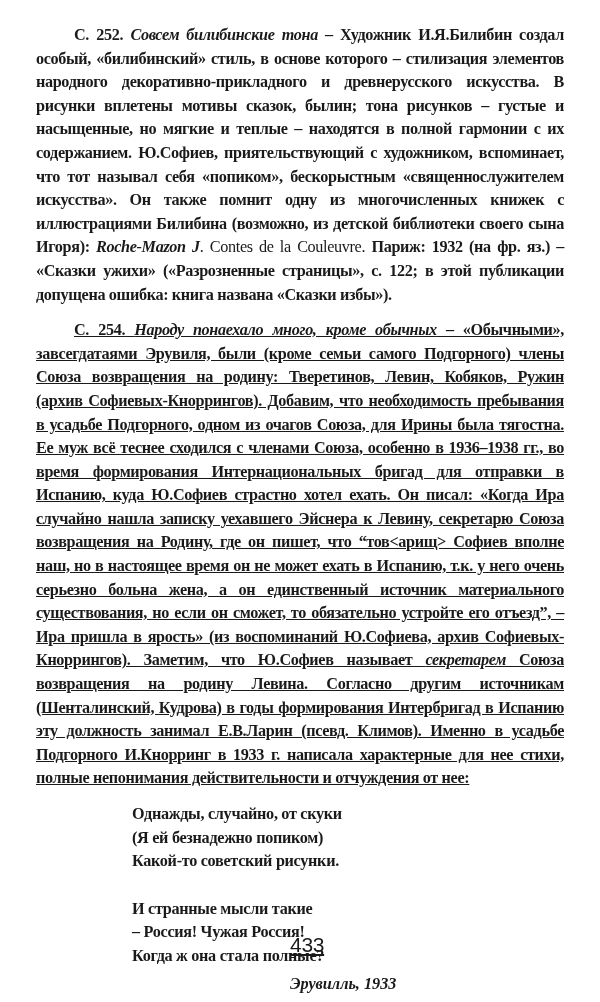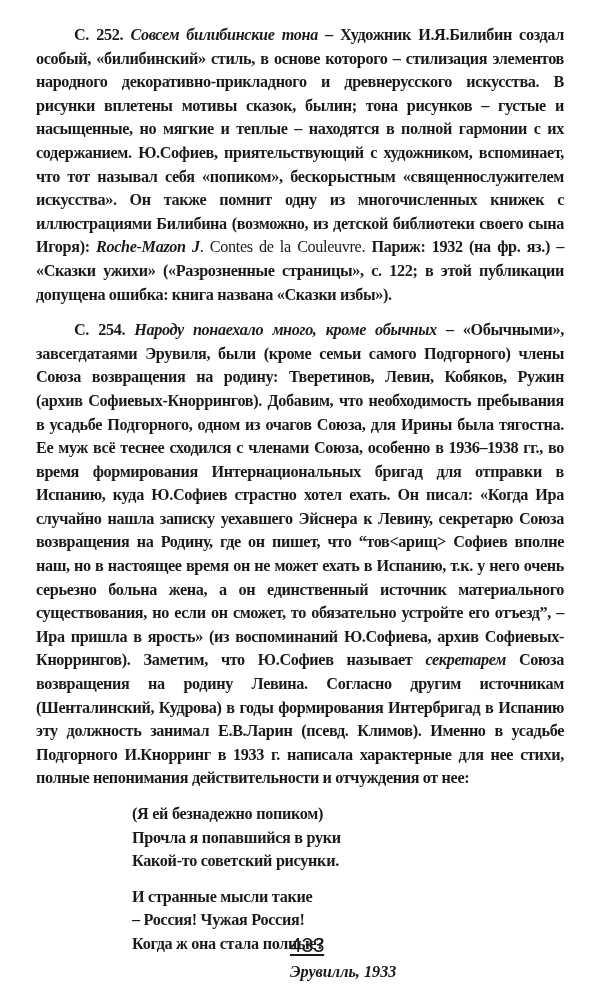--- a/index.html
+++ b/index.html
@@ -27,34 +27,35 @@
       line-height: 23.6px;
       text-align: justify;
       text-indent: 38px;
       letter-spacing: -0.35px;
       font-weight: bold;
       font-family: "Liberation Serif", "DejaVu Serif", serif;
       hyphens: manual;
     }
     .para + .para {
       margin-top: 9px;
+      text-decoration: underline;
     }
     .para .ref { font-weight: bold; }
     .para .it { font-style: italic; font-weight: bold; }
     .para .lat { font-weight: normal; }
     .verse {
       margin: 10px 0 0 108px;
       font-family: "Liberation Serif", "DejaVu Serif", serif;
       font-weight: bold;
       font-size: 16.2px;
       line-height: 23.6px;
       letter-spacing: -0.3px;
     }
     .stanza { margin: 0; }
-    .stanza + .stanza { margin-top: 12px; }
+    .stanza + .stanza { margin-top: 24px; }
     .verse-line { display: block; white-space: nowrap; }
     .signature {
       margin: 4px 0 0 266px;
       font-family: "Liberation Serif", "DejaVu Serif", serif;
       font-style: italic;
       font-weight: bold;
       font-size: 16.2px;
       line-height: 23.6px;
     }
     .page-number {
@@ -73,22 +74,22 @@
 <body>
 
 <div class="page">
 
   <p class="para"><span class="ref">С. 252.</span> <span class="it">Совсем билибинские тона</span><span> – Художник И.Я.Билибин создал особый, «билибинский» стиль, в основе которого – стилизация элементов народного декоративно-прикладного и древнерусского искусства. В рисунки вплетены мотивы сказок, былин; тона рисунков – густые и насыщенные, но мягкие и теплые – находятся в полной гармонии с их содержанием. Ю.Софиев, приятельствующий с художником, вспоминает, что тот называл себя «попиком», бескорыстным «священнослужителем искусства». Он также помнит одну из многочисленных книжек с иллюстрациями Билибина (возможно, из детской библиотеки своего сына Игоря): </span><span class="it">Roche-Mazon J</span><span class="lat">. Contes de la Couleuvre.</span><span> Париж: 1932 (на фр. яз.) – «Сказки ужихи» («Разрозненные страницы», с. 122; в этой публикации допущена ошибка: книга названа «Сказки избы»).</span></p>
 
   <p class="para"><span class="ref">С. 254.</span> <span class="it">Народу понаехало много, кроме обычных</span><span> – «Обычными», завсегдатаями Эрувиля, были (кроме семьи самого Подгорного) члены Союза возвращения на родину: Тверетинов, Левин, Кобяков, Ружин (архив Софиевых-Кнорринг­ов). Добавим, что необходимость пребывания в усадьбе Подгорного, одном из очагов Союза, для Ирины была тягостна. Ее муж всё теснее сходился с членами Союза, особенно в 1936–1938 гг., во время формирования Интернациональных бригад для отправки в Испанию, куда Ю.Софиев страстно хотел ехать. Он писал: «Когда Ира случайно нашла записку уехавшего Эйснера к Левину, секретарю Союза возвращения на Родину, где он пишет, что “тов&lt;арищ&gt; Софиев вполне наш, но в настоящее время он не может ехать в Испанию, т.к. у него очень серьезно больна жена, а он единственный источник материального существования, но если он сможет, то обязательно устройте его отъезд”, – Ира пришла в ярость» (из воспоминаний Ю.Софиева, архив Софиевых-Кнорринг­ов). Заметим, что Ю.Софиев называет </span><span class="it">секретарем</span><span> Союза возвращения на родину Левина. Согласно другим источникам (Шенталинский, Кудрова) в годы формирования Интербригад в Испанию эту должность занимал Е.В.Ларин (псевд. Климов). Именно в усадьбе Подгорного И.Кнорринг в 1933 г. написала характерные для нее стихи, полные непонимания действительности и отчуждения от нее:</span></p>
 
   <div class="verse">
     <div class="stanza">
+      <span class="verse-line">Однажды, случайно, от скуки</span>
       <span class="verse-line">(Я ей безнадежно попиком)</span>
-      <span class="verse-line">Прочла я попавшийся в руки</span>
       <span class="verse-line">Какой-то советский рисунки.</span>
     </div>
     <div class="stanza">
       <span class="verse-line">И странные мысли такие</span>
       <span class="verse-line">– Россия! Чужая Россия!</span>
       <span class="verse-line">Когда ж она стала полные?</span>
     </div>
   </div>
 
   <div class="signature">Эрувилль, 1933</div>

